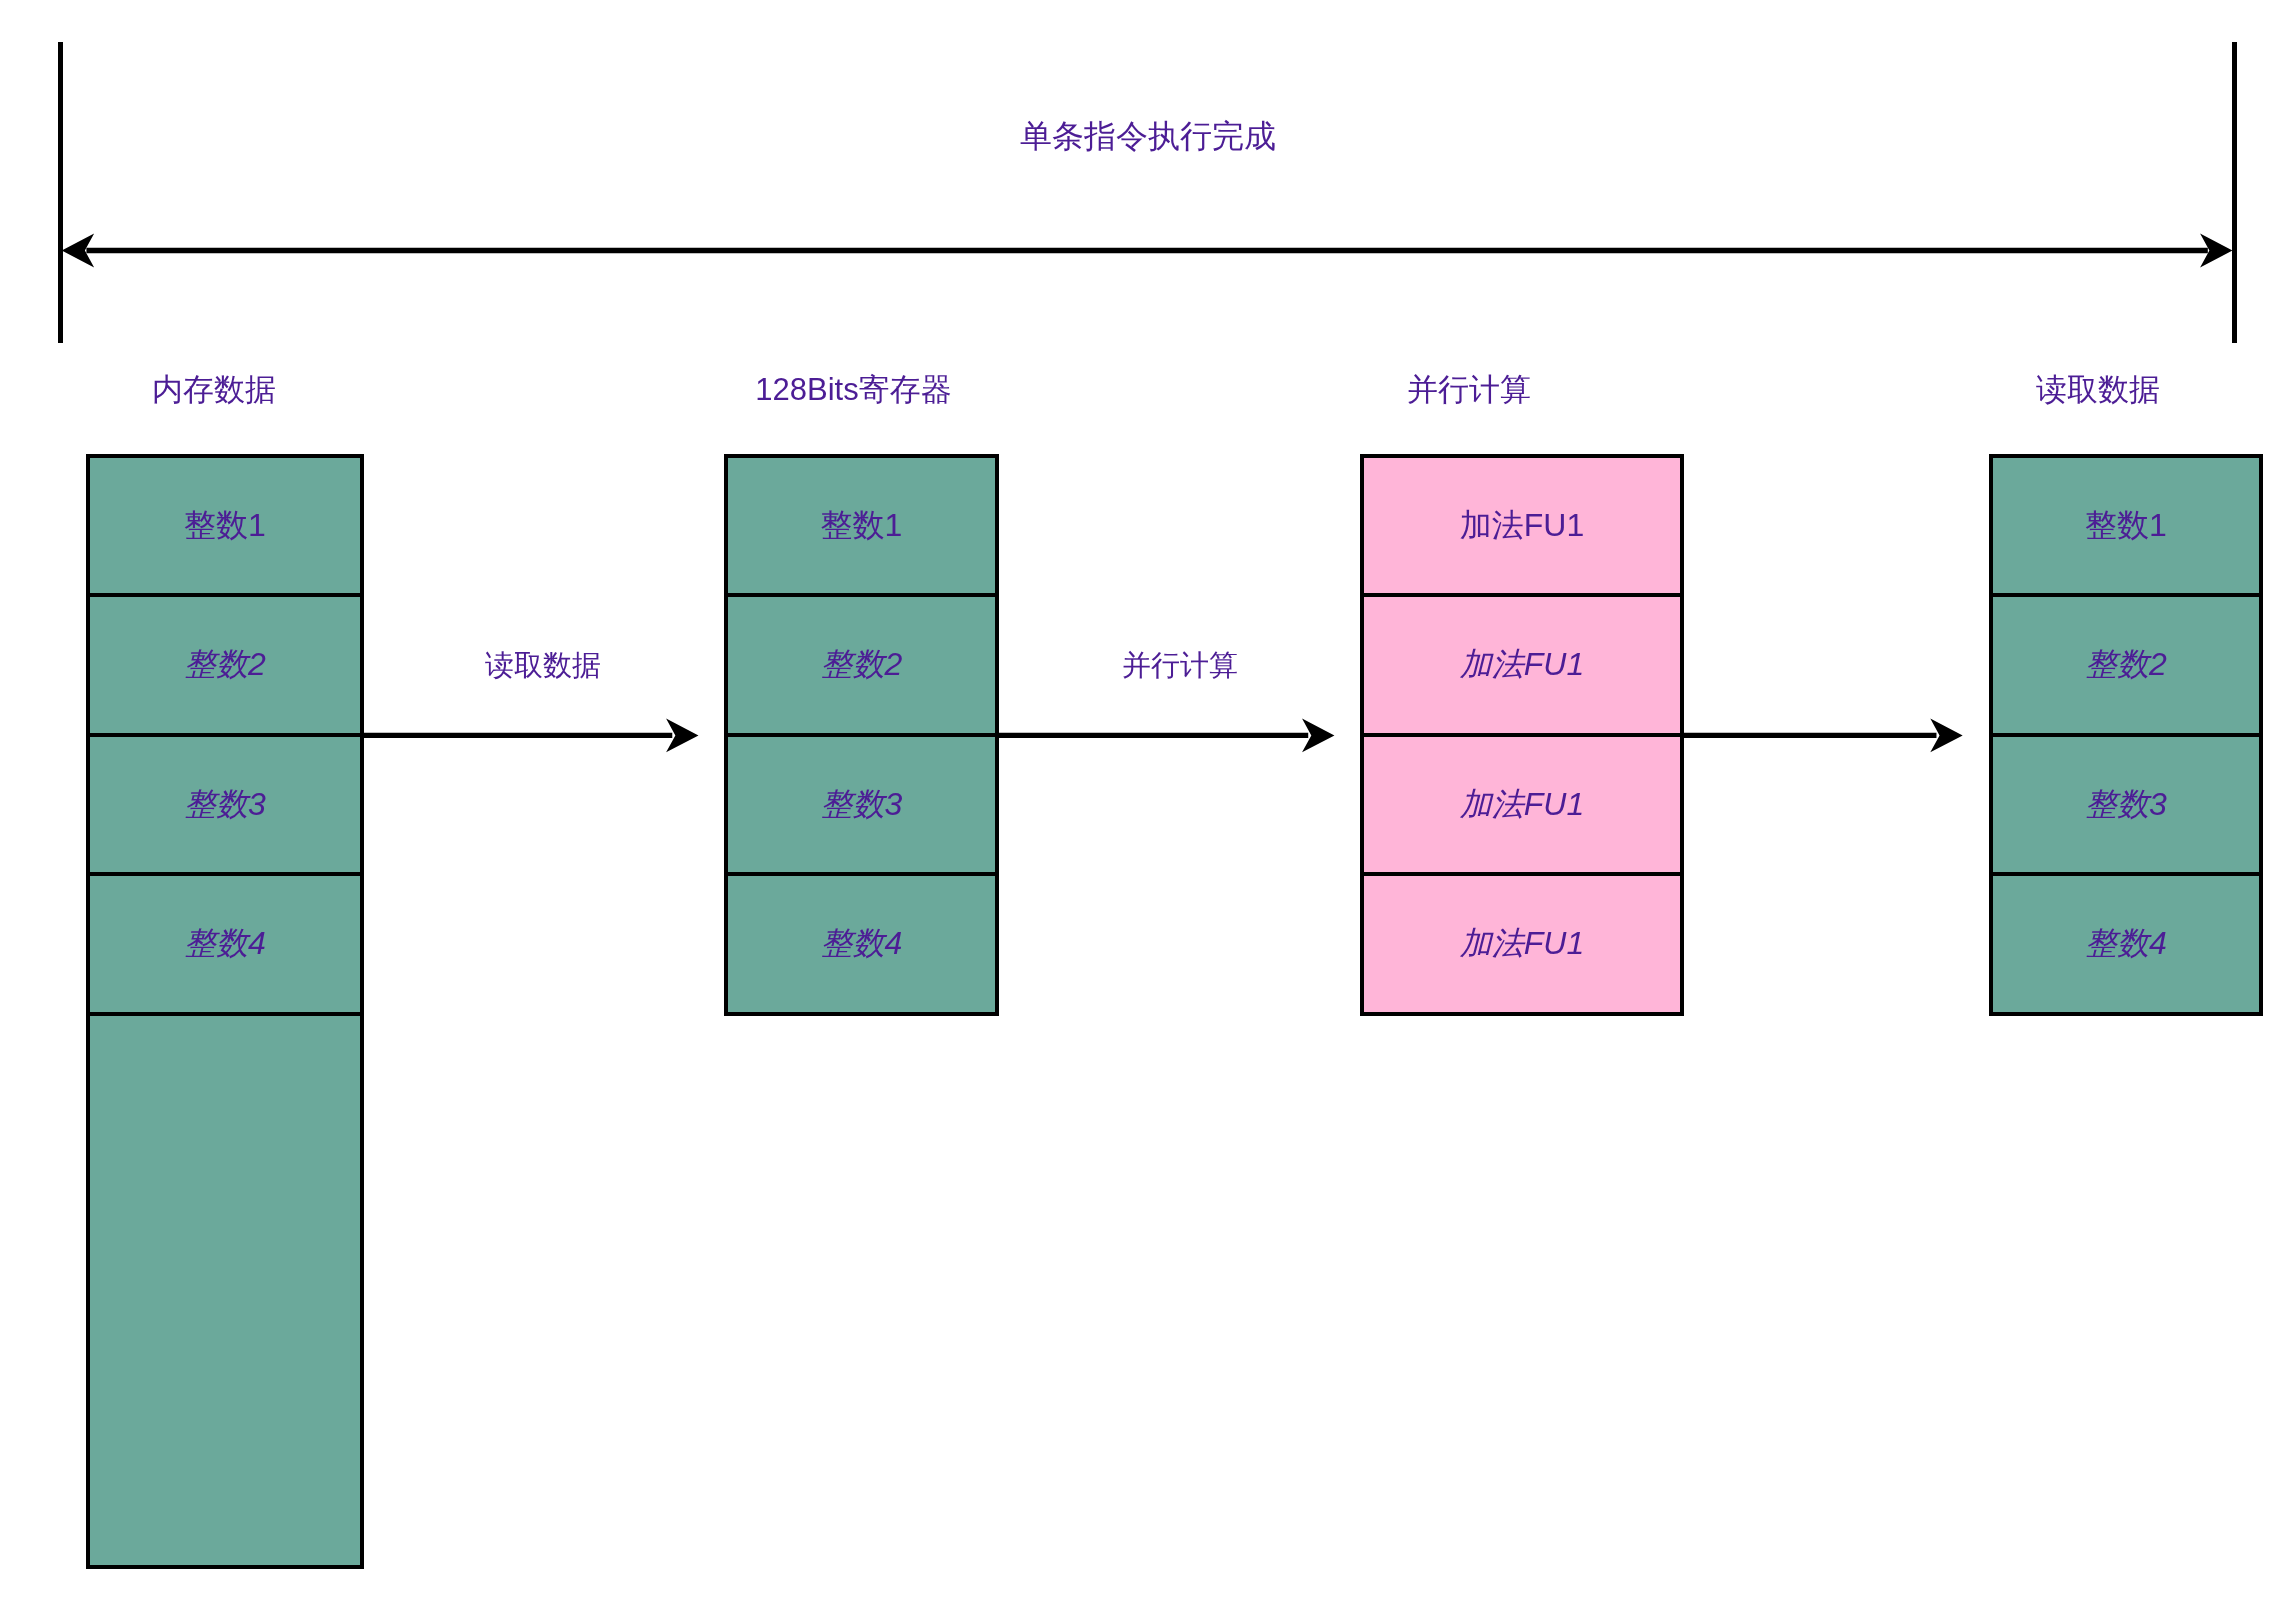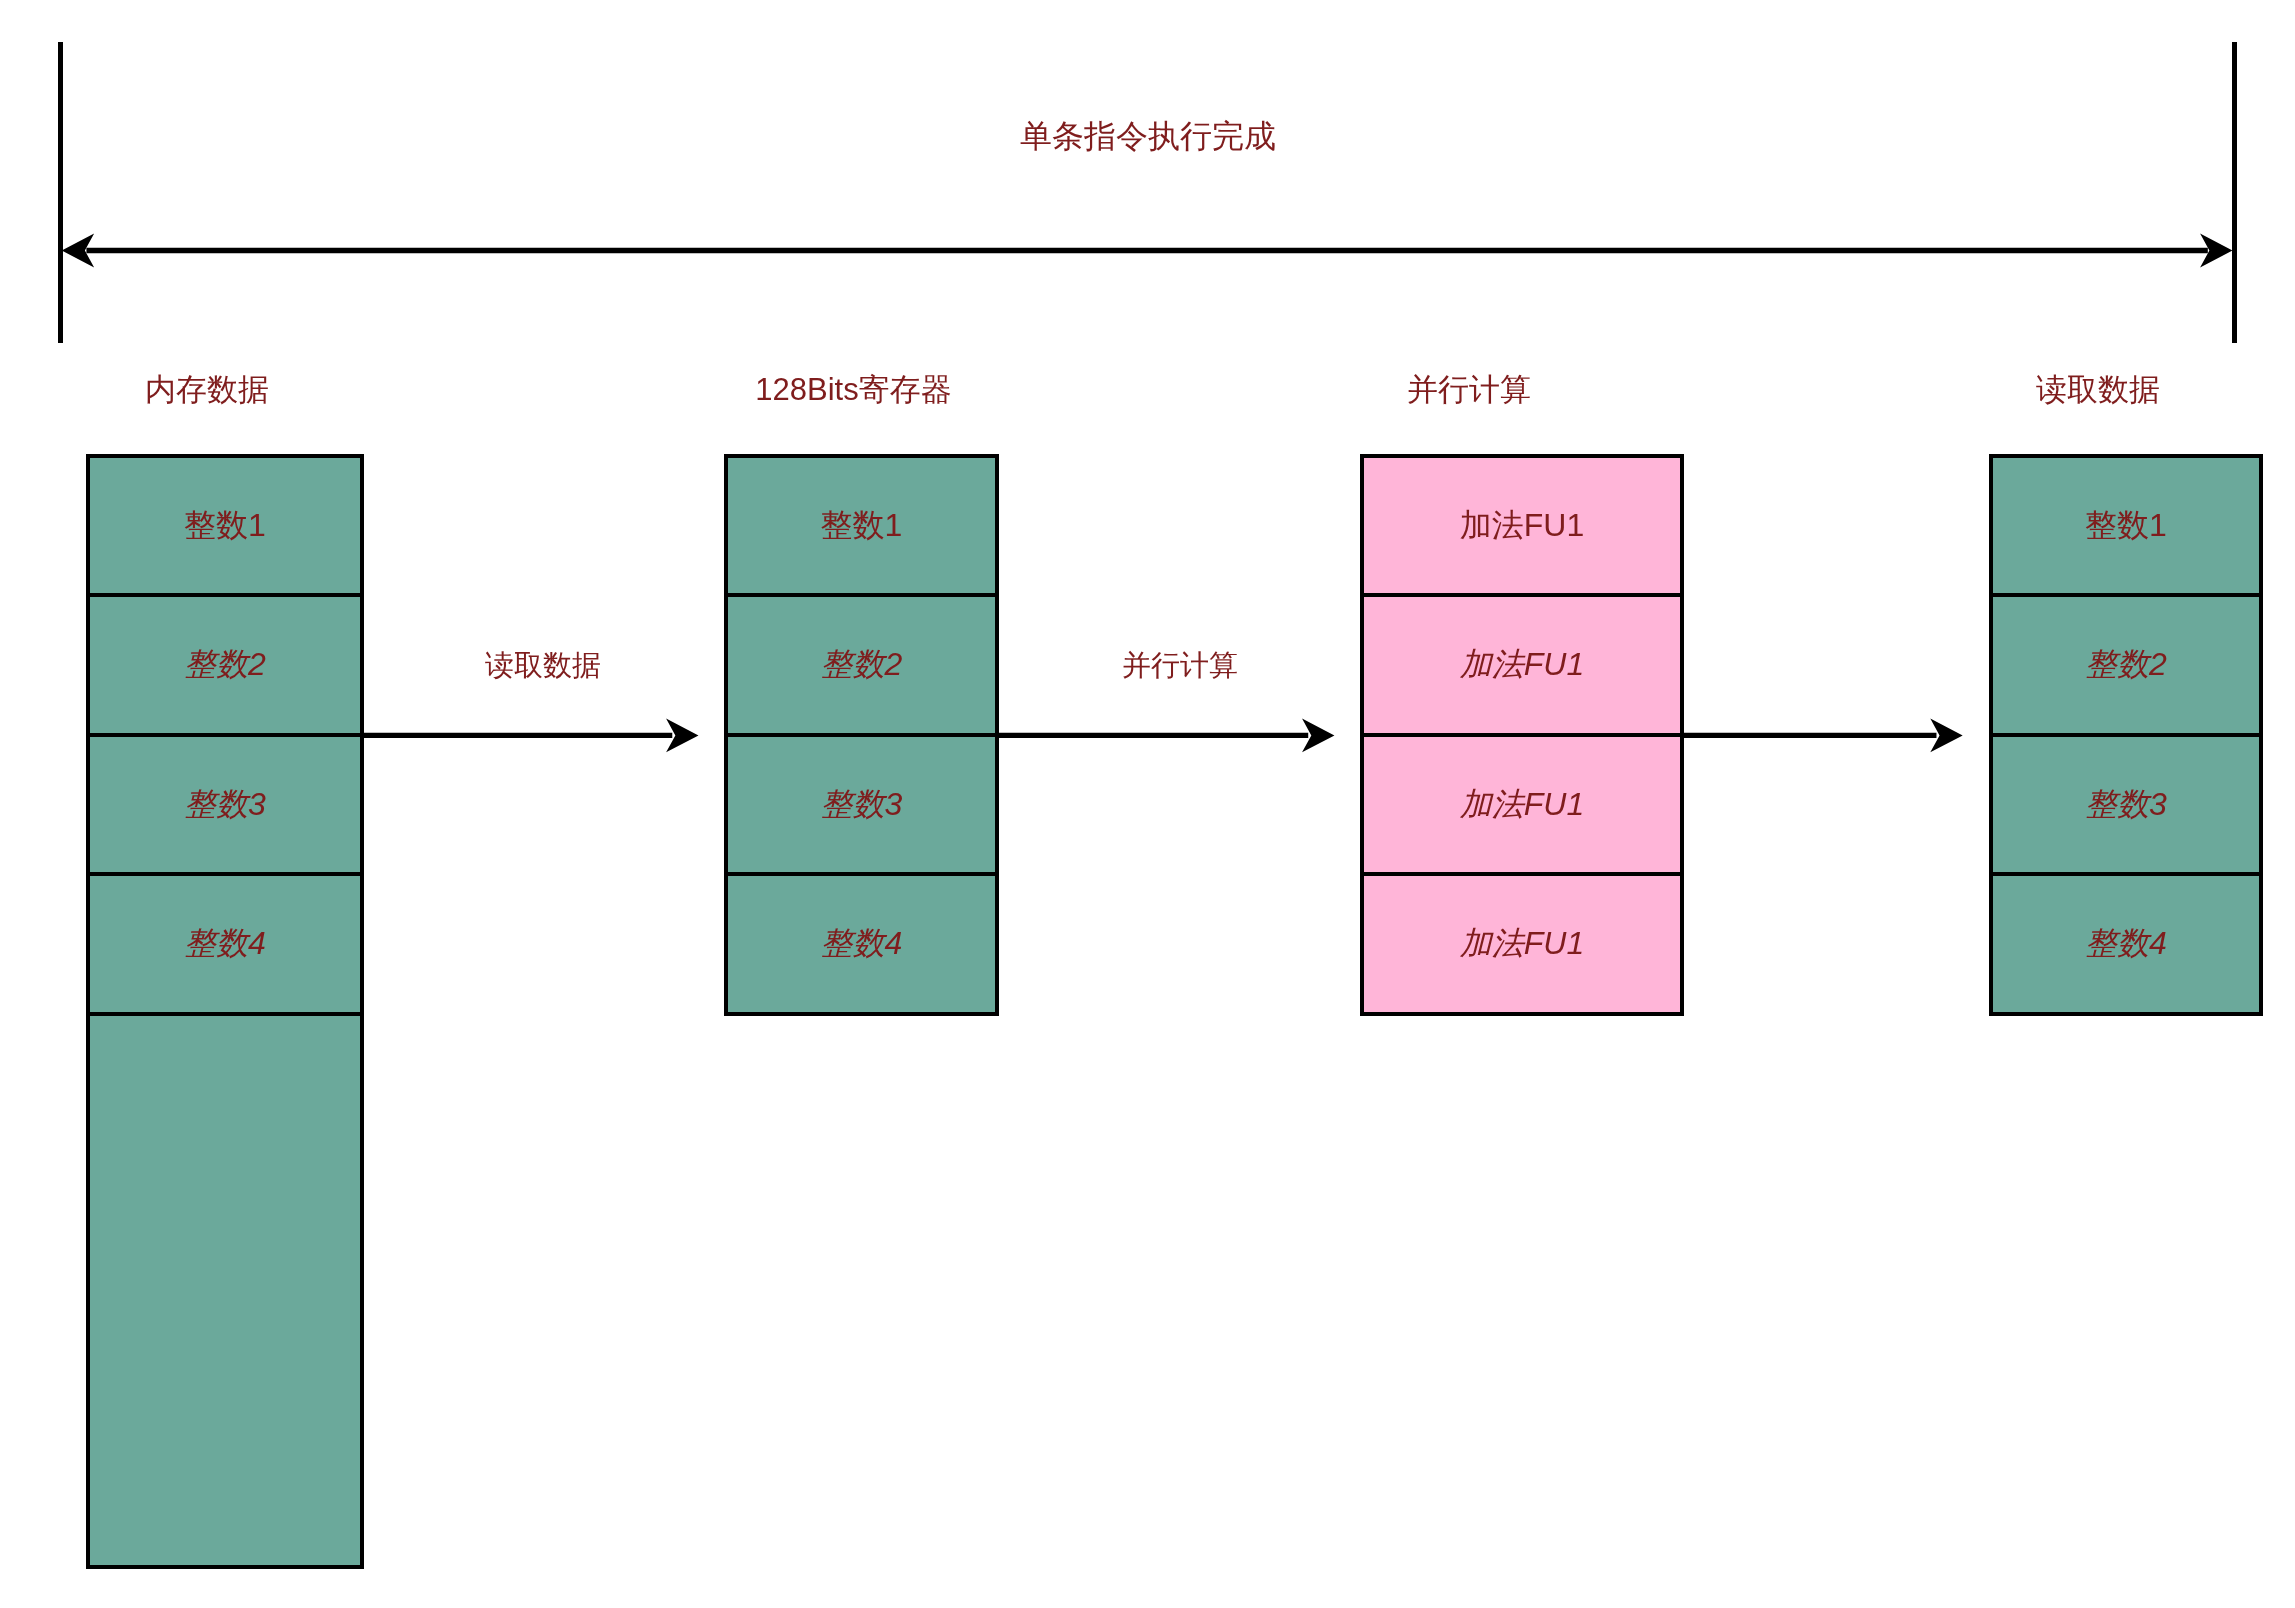--- a/index.html
+++ b/index.html
@@ -7,21 +7,21 @@
     padding: 0;
     background: #ffffff;
     font-family: "Liberation Sans", "DejaVu Sans", sans-serif;
   }
   .canvas {
     position: relative;
     width: 2295px;
     height: 1608px;
     background: #ffffff;
     overflow: hidden;
-    color: #7f1d1d;
+    color: #4c1d95;
   }
   .overlay {
     position: absolute;
     left: 0;
     top: 0;
     pointer-events: none;
   }
   .vbar {
     position: absolute;
     top: 42px;
@@ -105,21 +105,21 @@
       <line x1="2084" y1="954" x2="2512" y2="954" stroke="#000000" stroke-width="7"></line>
       <polygon points="2546,954 2504,932 2516,954 2504,976" fill="#000000"></polygon>
     </g>
   </svg>
 
   <div class="vbar" style="left:58px"></div>
   <div class="vbar" style="left:2232px"></div>
 
   <div class="title">单条指令执行完成</div>
 
-  <div class="col-header" style="left:68px;   width:278px">内存数据</div>
+  <div class="col-header" style="left:75px;   width:278px">内存数据</div>
   <div class="col-header" style="left:716px;  width:275px">128Bits寄存器</div>
   <div class="col-header" style="left:1332px; width:274px">并行计算</div>
   <div class="col-header" style="left:1961px; width:274px">读取数据</div>
 
   <div class="column" style="left:58px; width:278px">
     <div class="cell teal">整数1</div>
     <div class="cell teal">整数2</div>
     <div class="cell teal">整数3</div>
     <div class="cell teal">整数4</div>
     <div class="cell teal big"></div>

